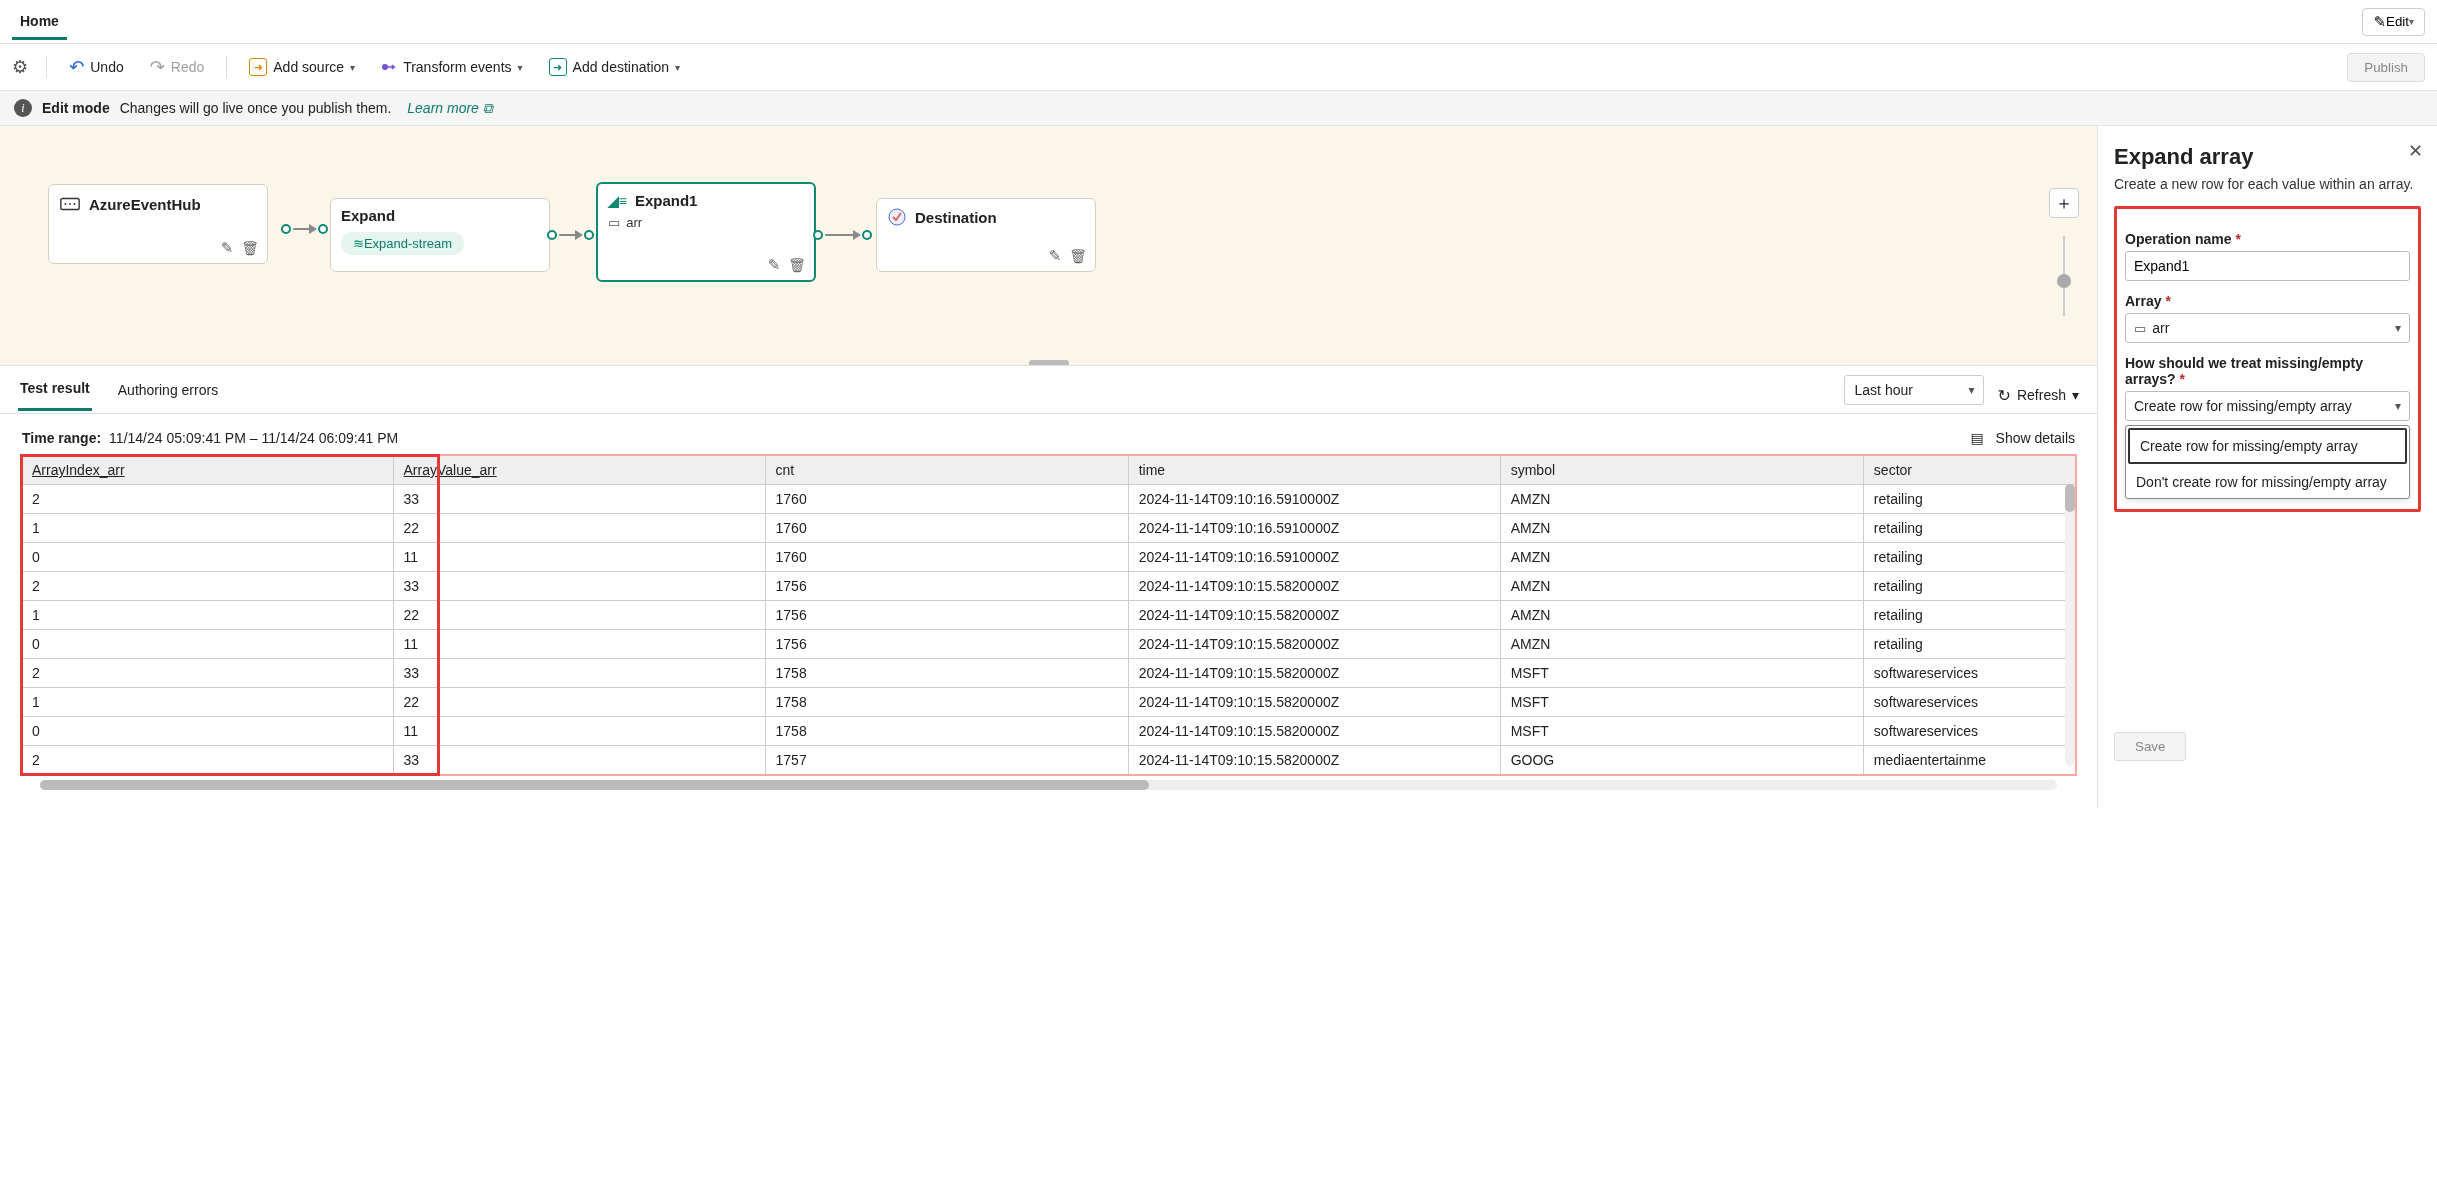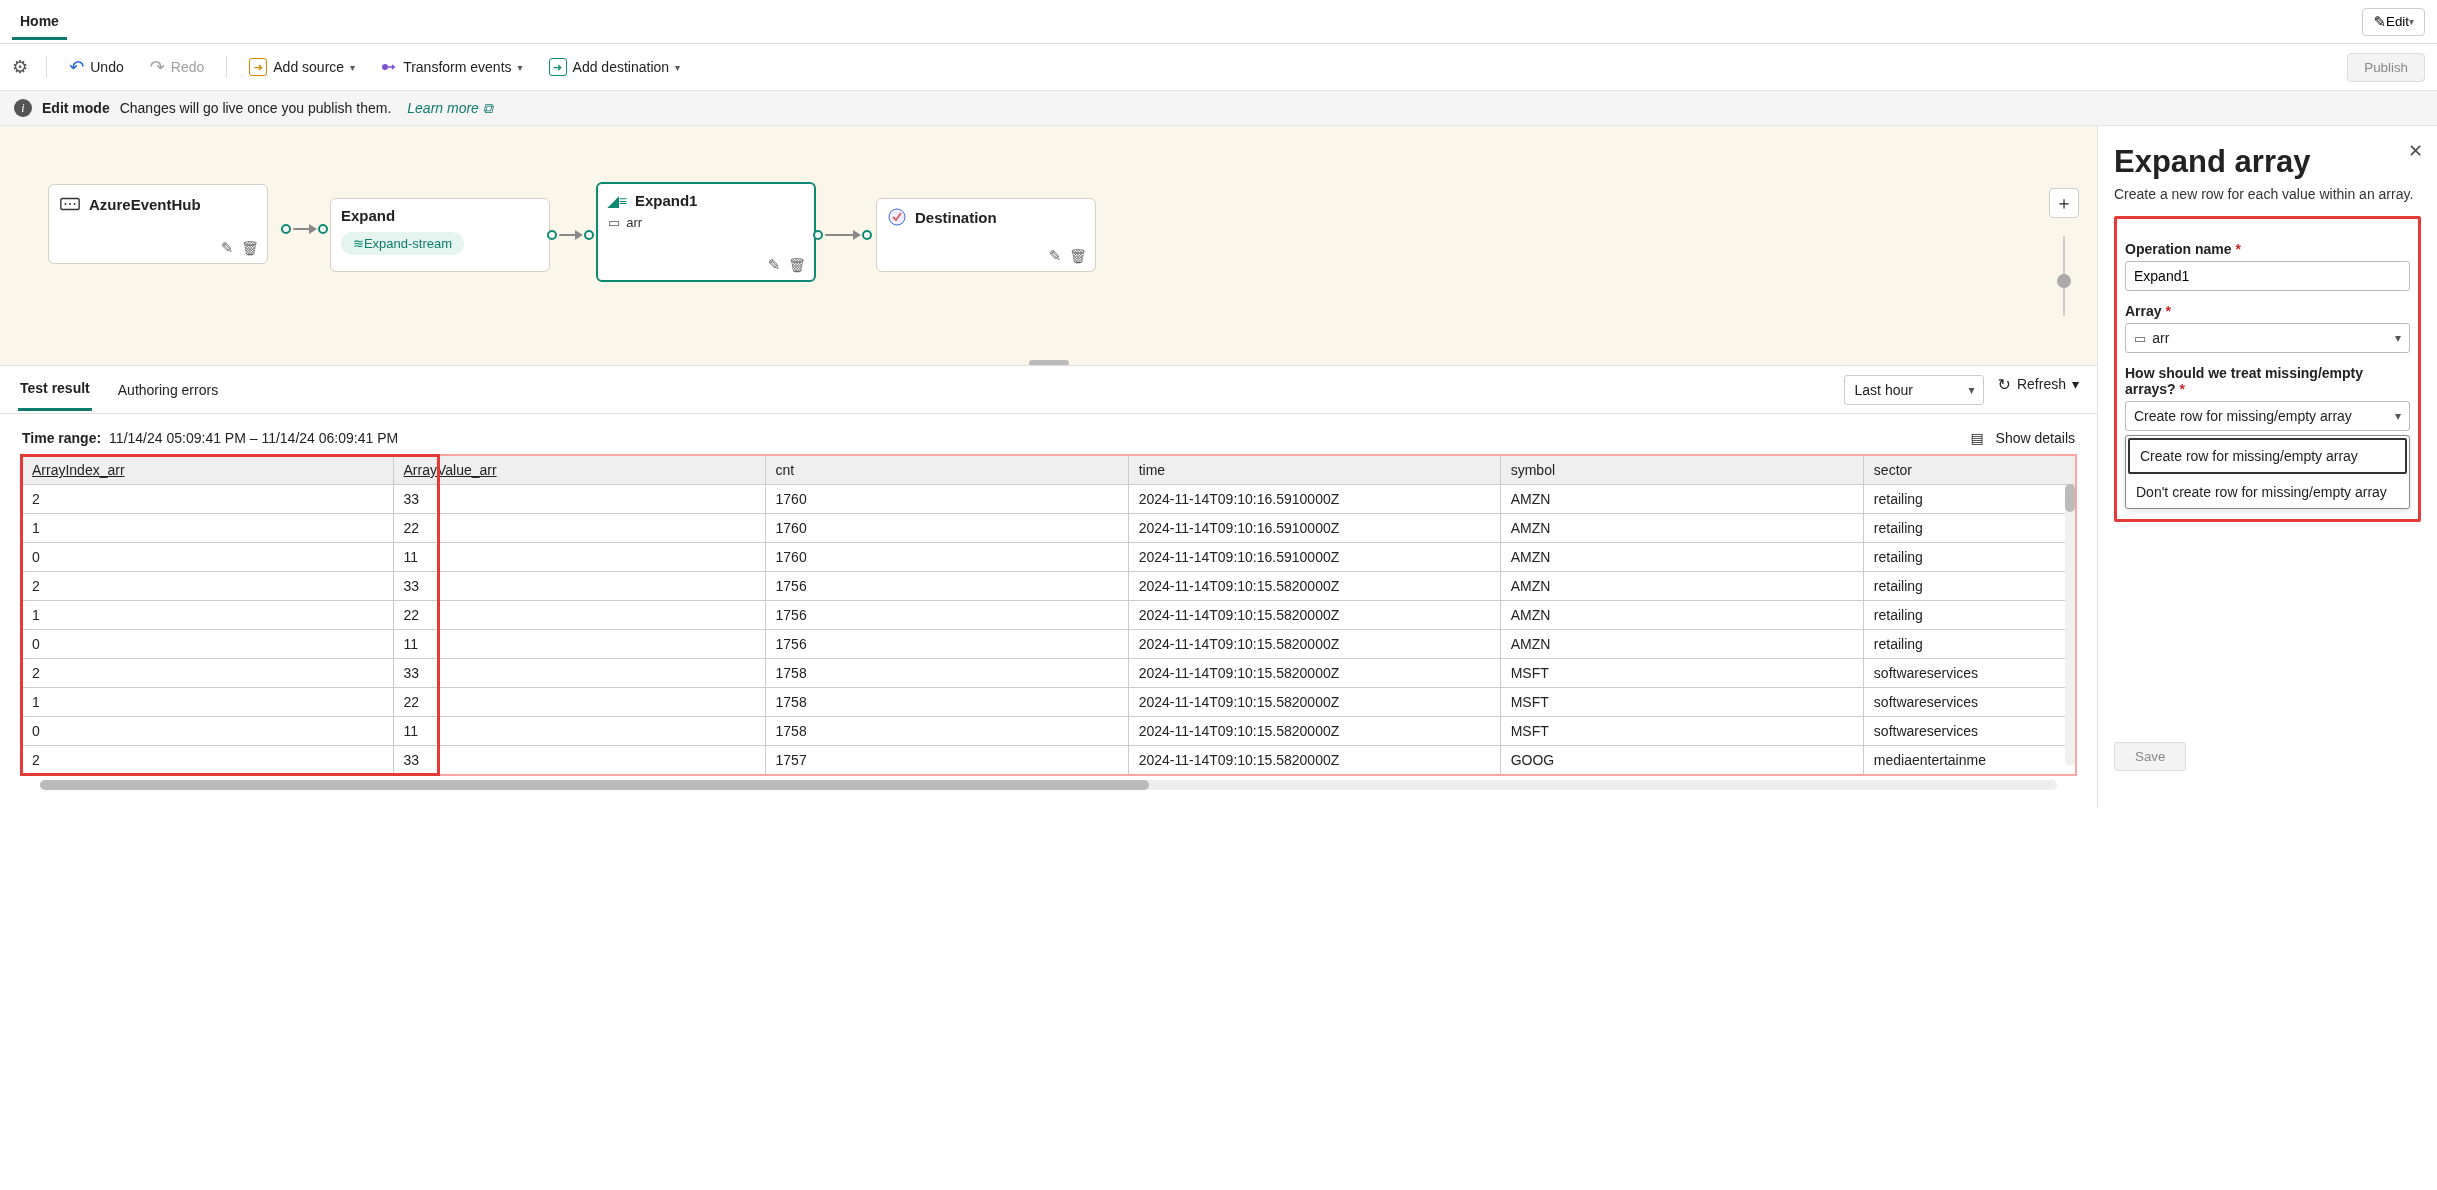--- a/index.html
+++ b/index.html
@@ -123,21 +123,21 @@
   .zoom-thumb {
     position:absolute;top:148px;right:26px;width:14px;height:14px;border-radius:50%;background:#aaa;
   }
   
   .results-tabs {
     display:flex;align-items:center;gap:24px;
     padding:0 18px;border-bottom:1px solid #e0e0e0;height:48px;
   }
   .results-tabs .rtab { padding:12px 2px; cursor:pointer;}
   .results-tabs .rtab.active { font-weight:600;border-bottom:3px solid #0f7b6c;}
-  .results-right { margin-left:auto;display:flex;align-items:flex-start;gap:14px;}
+  .results-right { margin-left:auto;display:flex;align-items:flex-end;gap:14px;}
   .dropdown {
     border:1px solid #ccc;border-radius:3px;padding:6px 30px 6px 10px;background:#fff;
     position:relative;min-width:140px;
   }
   .dropdown::after{content:"▾";position:absolute;right:8px;top:7px;color:#555;font-size:12px;}
   .refresh { display:flex;align-items:center;gap:6px;cursor:pointer;}
   
   .timerange-row {
     display:flex;align-items:center;justify-content:space-between;
     padding:16px 22px 8px;
@@ -160,21 +160,21 @@
   .hl-box {
     position:absolute;border:3px solid #e53935;pointer-events:none;
   }
   .hl1{left:0;top:0;width:420px;height:100%;}
   .grid-container{position:relative;}
   .vscroll-track{position:absolute;right:2px;top:30px;width:10px;height:calc(100% - 40px);background:#f0f0f0;border-radius:5px;}
   .vscroll-thumb{position:absolute;right:2px;top:30px;width:10px;height:28px;background:#bbb;border-radius:5px;}
   .hscroll-track{height:10px;background:#eee;margin:4px 20px 8px;border-radius:5px;position:relative;}
   .hscroll-thumb{position:absolute;left:0;top:0;height:10px;width:55%;background:#bbb;border-radius:5px;}
   
-  .rp-title{font-size:31px;font-weight:600;margin-bottom:6px;}
+  .rp-title{font-size:22px;font-weight:600;margin-bottom:6px;}
   .rp-sub{font-size:14px;color:#333;margin-bottom:18px;}
   .close-x{position:absolute;top:14px;right:14px;font-size:18px;color:#555;cursor:pointer;}
   .field-label{font-size:14px;margin:12px 0 4px;font-weight:600;}
   .req{color:#c62828;margin-left:4px;}
   .field-input{width:100%;border:1px solid #bbb;border-radius:3px;padding:6px 8px;font-size:14px;background:#fff;}
   .field-select{width:100%;border:1px solid #bbb;border-radius:3px;padding:6px 28px 6px 8px;font-size:14px;background:#fff;position:relative;display:flex;align-items:center;gap:6px;}
   .field-select::after{content:"▾";position:absolute;right:8px;top:7px;color:#555;font-size:12px;}
   .rp-highlight{border:3px solid #e53935;border-radius:2px;padding:10px 8px;margin-top:-4px;}
   .dd-open{margin-top:4px;border:1px solid #888;border-radius:3px;overflow:hidden;background:#fff;box-shadow:0 2px 6px rgba(0,0,0,0.12);} 
   .dd-open .opt{padding:8px 10px;cursor:pointer;}

